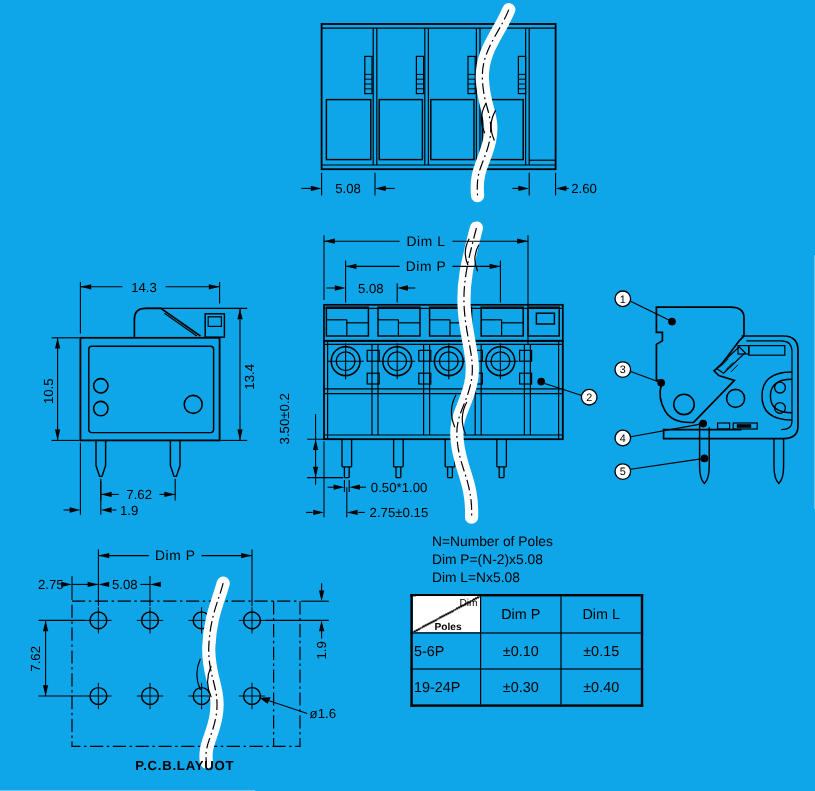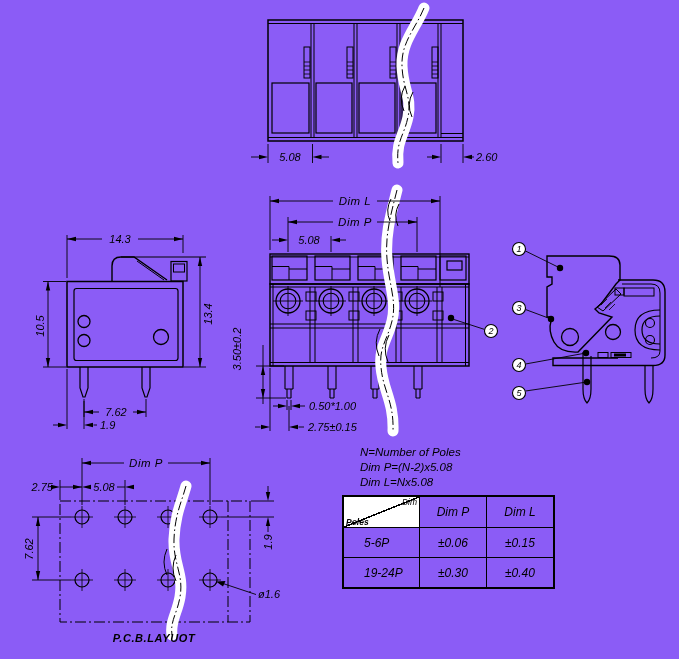--- a/index.html
+++ b/index.html
@@ -1,42 +1,42 @@
 <!DOCTYPE html>
 <html><head>
 <meta charset="utf-8">
 <style>
   html,body{margin:0;padding:0;background:#fff;}
-  .stage{position:relative;width:679px;height:659px;background:#8b5cf6;overflow:hidden;
-         font-family:"Liberation Sans",sans-serif;color:#000;font-style:italic;}
+  .stage{position:relative;width:679px;height:659px;background:#0ea5e9;overflow:hidden;
+         font-family:"Liberation Sans",sans-serif;color:#000;}
   .stage svg{position:absolute;left:0;top:0;}
   svg text{font-family:"Liberation Sans",sans-serif;fill:#000;}
   .dim{font-size:11px;}
   .dimL{font-size:11.5px;letter-spacing:.5px;}
   .callout-num{font-size:9px;}
   .caption{font-size:11px;font-weight:bold;letter-spacing:.6px;}
   .ln{stroke:#000;fill:none;}
   .s15{stroke-width:1.5;} .s14{stroke-width:1.4;} .s13{stroke-width:1.3;}
   .s12{stroke-width:1.2;} .s11{stroke-width:1.1;} .s1{stroke-width:1;} .s09{stroke-width:.9;} .s08{stroke-width:.8;}
   .arr{fill:#000;stroke:none;}
   .dot{fill:#000;stroke:none;}
   .brk{stroke:#000;fill:none;stroke-width:1;stroke-dasharray:9 3 1.5 3;}
   .erase{stroke:#fff;fill:none;stroke-width:11;stroke-linecap:round;}
   .cl{stroke:#000;fill:#fff;stroke-width:1.1;}
   .notes{position:absolute;left:342px;top:445px;font-size:11.5px;line-height:15px;white-space:nowrap;margin-left:18px;}
   .tol{position:absolute;left:342px;top:495px;width:189px;height:94px;border-collapse:collapse;
        table-layout:fixed;font-size:12px;border:2px solid #000;}
   .tol td,.tol th{border:1.2px solid #000;padding:0;font-weight:normal;height:18px;overflow:hidden;}
   .tol tr.hdr th{height:19px;}
-  .tol .c-poles{width:55px;text-align:left;padding-left:20px;}
+  .tol .c-poles{width:55px;text-align:left;padding-left:1px;}
   .tol .c-val{width:66px;text-align:center;}
   .corner{position:relative;
     background:linear-gradient(to bottom right,#fff calc(50% - .7px),#000 calc(50% - .7px),#000 calc(50% + .7px),#fff calc(50% + .7px));}
   .corner .top{position:absolute;top:0;right:2px;font-size:8.5px;}
-  .corner .bot{position:absolute;bottom:0;left:2px;font-size:8.5px;font-weight:bold;}
+  .corner .bot{position:absolute;bottom:0;left:18px;font-size:8.5px;font-weight:bold;}
 </style>
 </head>
 <body>
 
 <div class="stage">
 <svg width="679" height="659" viewBox="0 0 679 659">
 
   <g>
     <rect class="ln s15" x="268" y="20" width="195" height="121"></rect>
     <line class="ln s1" x1="268" y1="23.5" x2="463" y2="23.5"></line>
@@ -436,21 +436,21 @@
         <tr class="hdr">
     <th class="c-poles corner">
       <span class="top">Dim</span>
       <span class="bot">Poles</span>
     </th>
     <th class="c-val">Dim P</th>
     <th class="c-val">Dim L</th>
   </tr>
   <tr>
     <td class="c-poles">5-6P</td>
-    <td class="c-val">±0.06</td>
+    <td class="c-val">±0.10</td>
     <td class="c-val">±0.15</td>
   </tr>
   <tr>
     <td class="c-poles">19-24P</td>
     <td class="c-val">±0.30</td>
     <td class="c-val">±0.40</td>
   </tr>
 </tbody>
     </table>
 </div>

